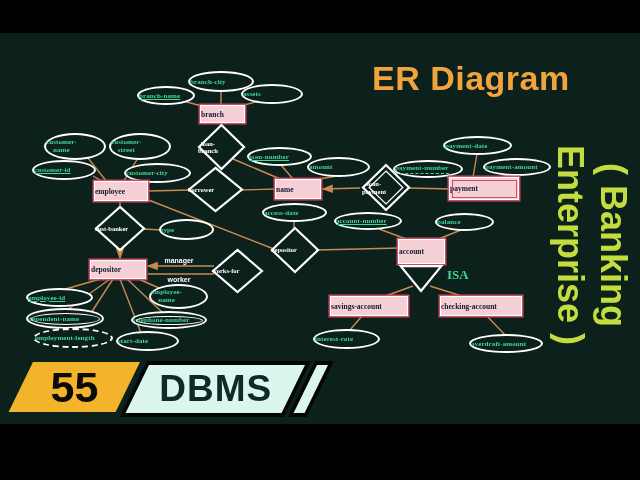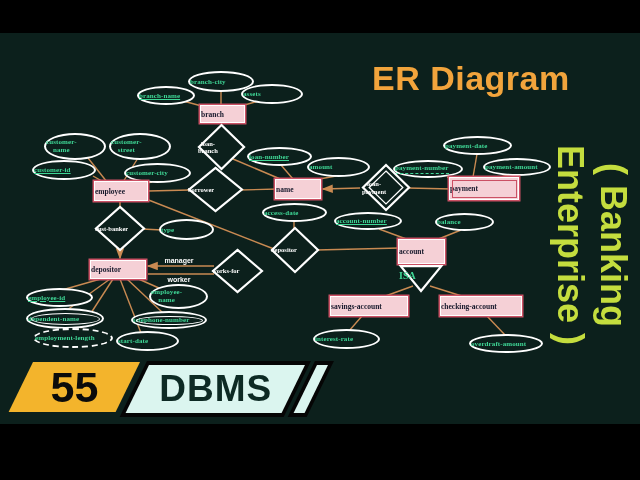--- a/index.html
+++ b/index.html
@@ -18,21 +18,21 @@
   .attr.derived { border-style:dashed; }
   .two span { white-space:pre-line; line-height:1.1; }
   
   .ent { background:#f5d0d6; border:1.5px solid #fff; box-shadow:0 0 0 1.5px #cb5064;
          color:#16182b; font-weight:bold; font-size:7.5px; }
   .ent.weak::after { content:""; position:absolute; inset:1.5px; border:1px solid #cb5064; }
   
   .rel svg, .isa svg { position:absolute; inset:0; width:100%; height:100%; overflow:visible; }
   .rel span { position:relative; color:#fff; font-weight:bold; font-size:6.5px;
               white-space:pre-line; line-height:1.15; z-index:1; }
-  .isa span { position:relative; color:#3fd796; font-weight:bold; font-size:10px; margin-top:-7px; z-index:1; }
+  .isa span { position:relative; color:#3fd796; font-weight:bold; font-size:13px; margin-top:-7px; z-index:1;margin-left:48px; }
   .linelabel { position:absolute; z-index:3; color:#fff; font-weight:bold; font-size:7px; text-align:center; }
   
   .title { position:absolute; left:372px; top:59px; width:222px; text-align:left;
            font-size:34px; font-weight:bold; color:#f2a43c; letter-spacing:.5px; z-index:4; }
   .vbanner { position:absolute; left:457px; top:197px; width:260px; height:96px;
              transform:rotate(90deg); color:#c4dd3e; font-size:36px; font-weight:bold;
              text-align:center; line-height:1.2; z-index:4; }
   .badge { position:absolute; transform:skewX(-26deg); transform-origin:0 0; z-index:5;
            display:flex; align-items:center; justify-content:center; }
   .badge > span { transform:skewX(26deg); font-weight:bold; display:block; }

